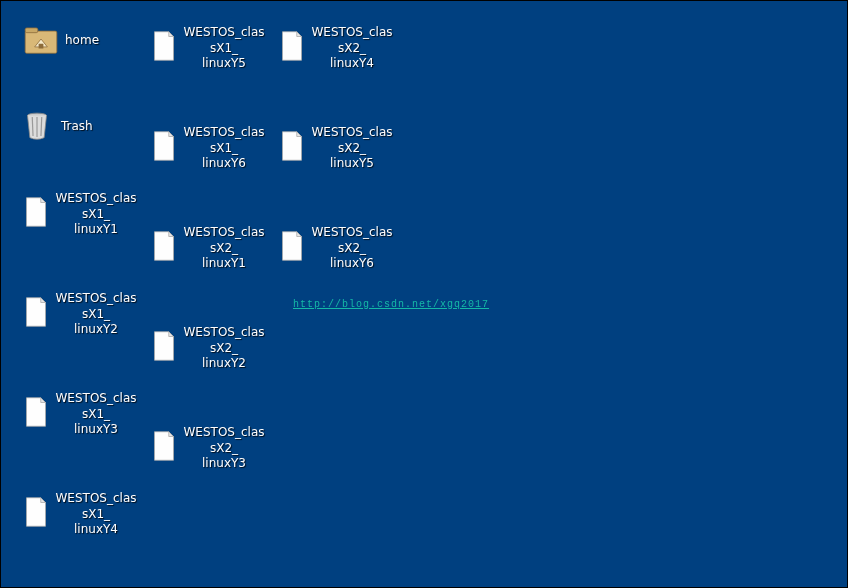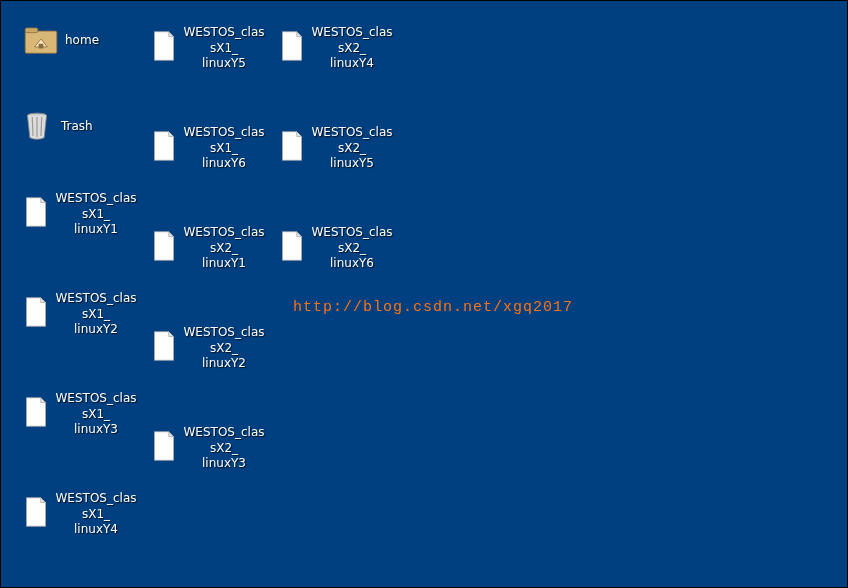--- a/index.html
+++ b/index.html
@@ -39,24 +39,25 @@
       color: #fff;
       line-height: 1.3;
       white-space: pre-line;
       text-shadow: 1px 1px 1px rgba(0,0,0,0.8);
       word-break: break-word;
     }
     .watermark {
       position: absolute;
       left: 292px;
       top: 298px;
-      color: #f97316;
-      font-size: 15px;
+      color: #14b8a6;
+      font-size: 10px;
       font-family: "Courier New", monospace;
       letter-spacing: 1px;
+      text-decoration: underline;
     }
   </style>
 </head>
 <body>
 
 <div class="desktop-icon" style="left:16px; top:14px;">
   <span class="icon-glyph">
     <svg viewBox="0 0 48 48">
       <rect x="4" y="14" width="40" height="28" rx="2" fill="#d9b877" stroke="#8c6b3a" stroke-width="1"></rect>
       <rect x="4" y="10" width="16" height="6" rx="2" fill="#c9a866" stroke="#8c6b3a" stroke-width="1"></rect>

